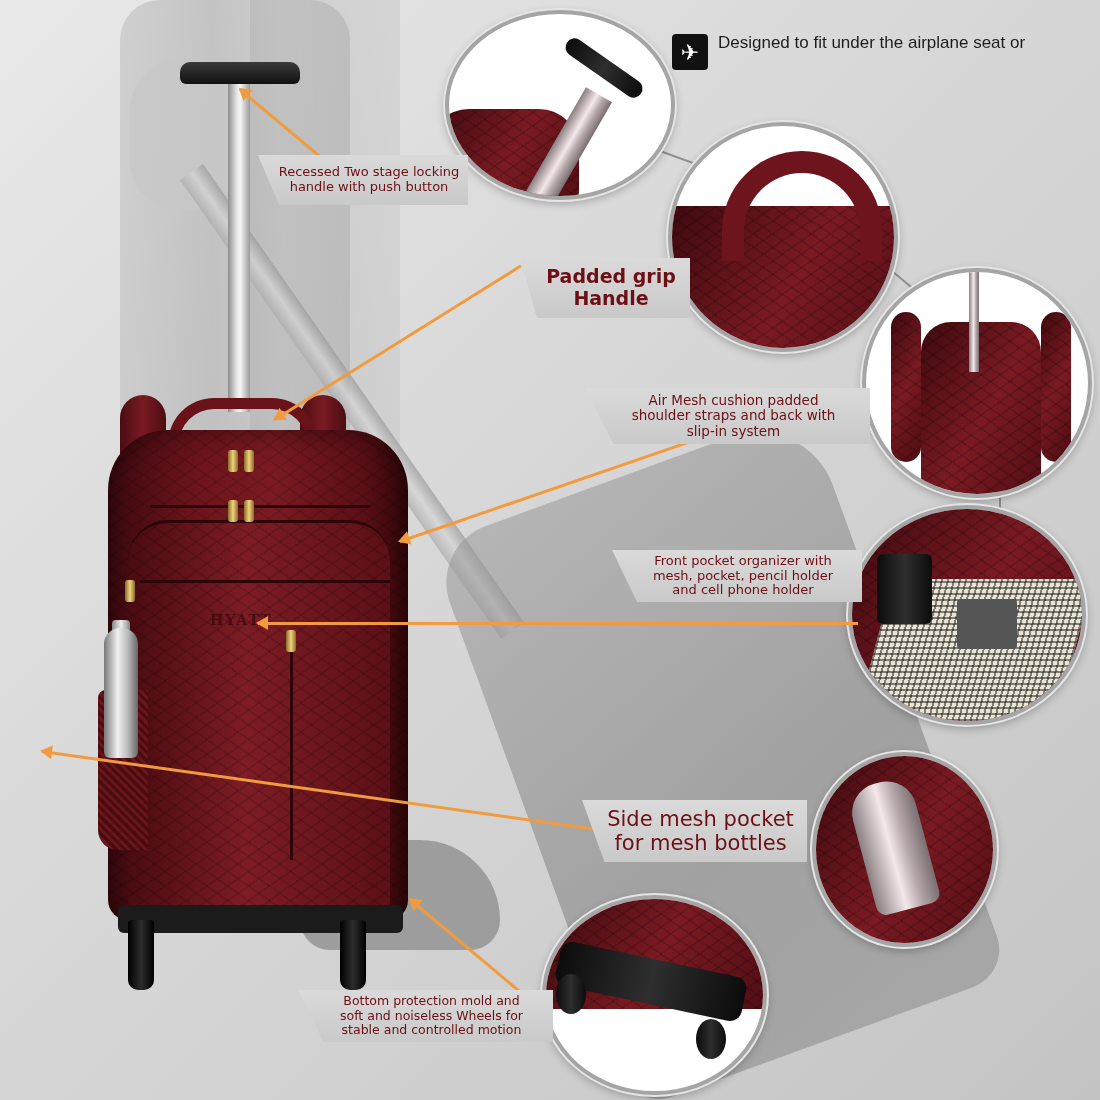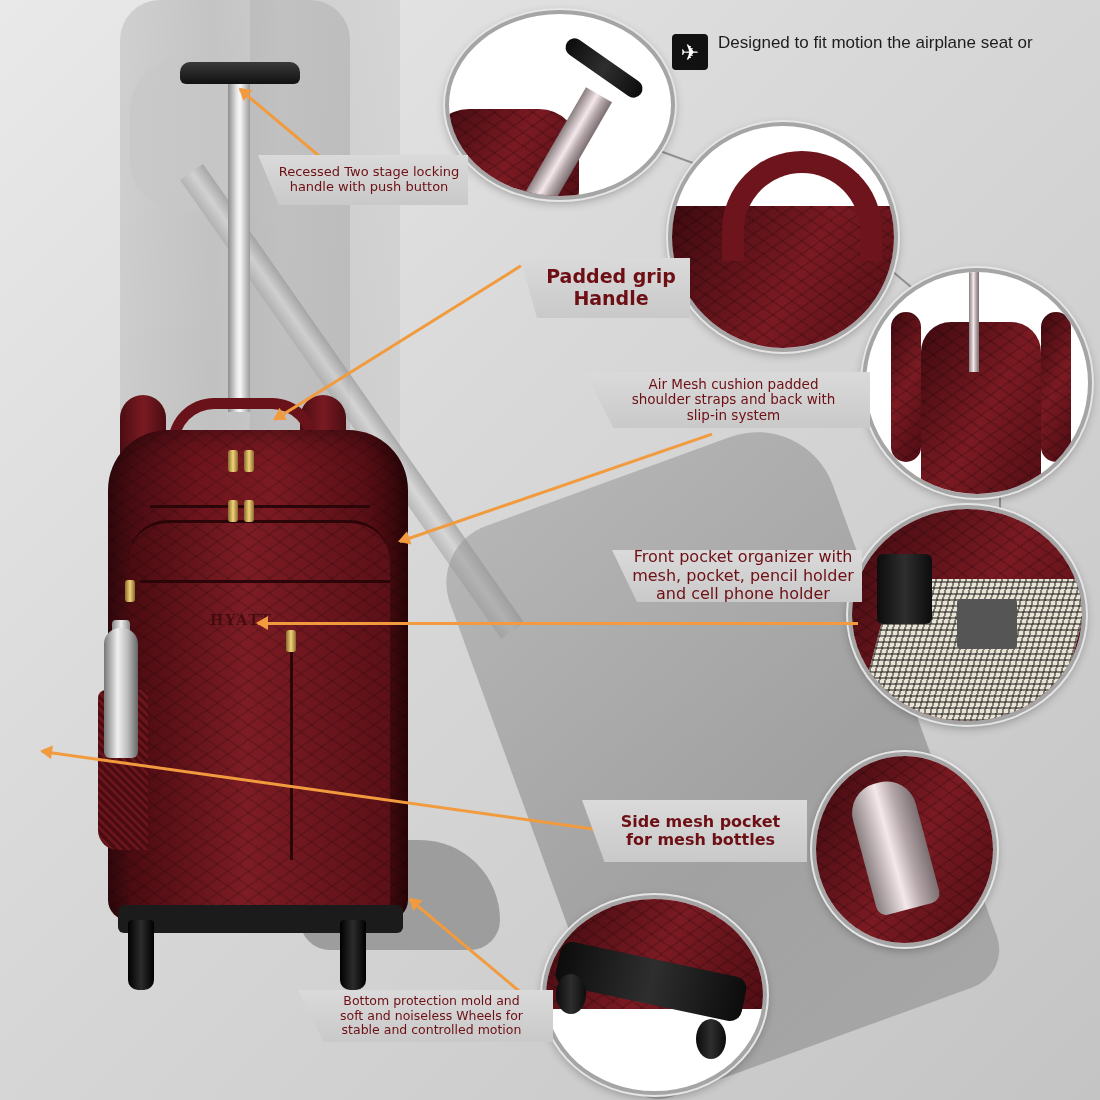--- a/index.html
+++ b/index.html
@@ -156,23 +156,23 @@
       text-align: center; line-height: 1.15;
       clip-path: polygon(0 0, 100% 0, 100% 100%, 10% 100%);
       box-shadow: 0 3px 4px rgba(0,0,0,.35);
       display: flex; align-items: center; justify-content: center;
       font-family: "DejaVu Sans", sans-serif;
       padding-left: 12px;
     }
     .label span { display: block; }
     .l-handle { left: 258px; top: 155px; width: 210px; height: 50px; font-size: 13px; }
     .l-grip   { left: 520px; top: 258px; width: 170px; height: 60px; font-size: 19px; font-weight: bold; }
-    .l-mesh   { left: 585px; top: 372px; width: 285px; height: 56px; font-size: 13.5px; }
-    .l-front  { left: 612px; top: 550px; width: 250px; height: 52px; font-size: 16px; }
-    .l-side   { left: 582px; top: 800px; width: 225px; height: 62px; font-size: 16px; font-weight: bold; }
+    .l-mesh   { left: 585px; top: 388px; width: 285px; height: 56px; font-size: 13.5px; }
+    .l-front  { left: 612px; top: 550px; width: 250px; height: 52px; font-size: 13px; }
+    .l-side   { left: 582px; top: 800px; width: 225px; height: 62px; font-size: 21px; font-weight: normal; }
     .l-bottom { left: 298px; top: 990px; width: 255px; height: 52px; font-size: 12.5px; align-items: center; }
 
     .arrow {
       position: absolute; height: 3px; background: #f29b3e; transform-origin: 0 50%;
     }
     .arrow::before {
       content: ""; position: absolute; left: -2px; top: -6px;
       border-right: 12px solid #f29b3e; border-top: 7px solid transparent; border-bottom: 7px solid transparent;
     }
     .pointer-line {
@@ -312,15 +312,15 @@
   <div>
     <span>Bottom protection mold and</span>
     <span>soft and noiseless Wheels for</span>
     <span>stable and controlled motion</span>
   </div>
 </div>
 
 <div class="note">
   <div class="plane-icon">✈</div>
   <div class="note-text">
-    <div>Designed to fit motion the airplane seat or</div>
+    <div>Designed to fit under the airplane seat or</div>
   </div>
 </div>
 
 </body></html>

